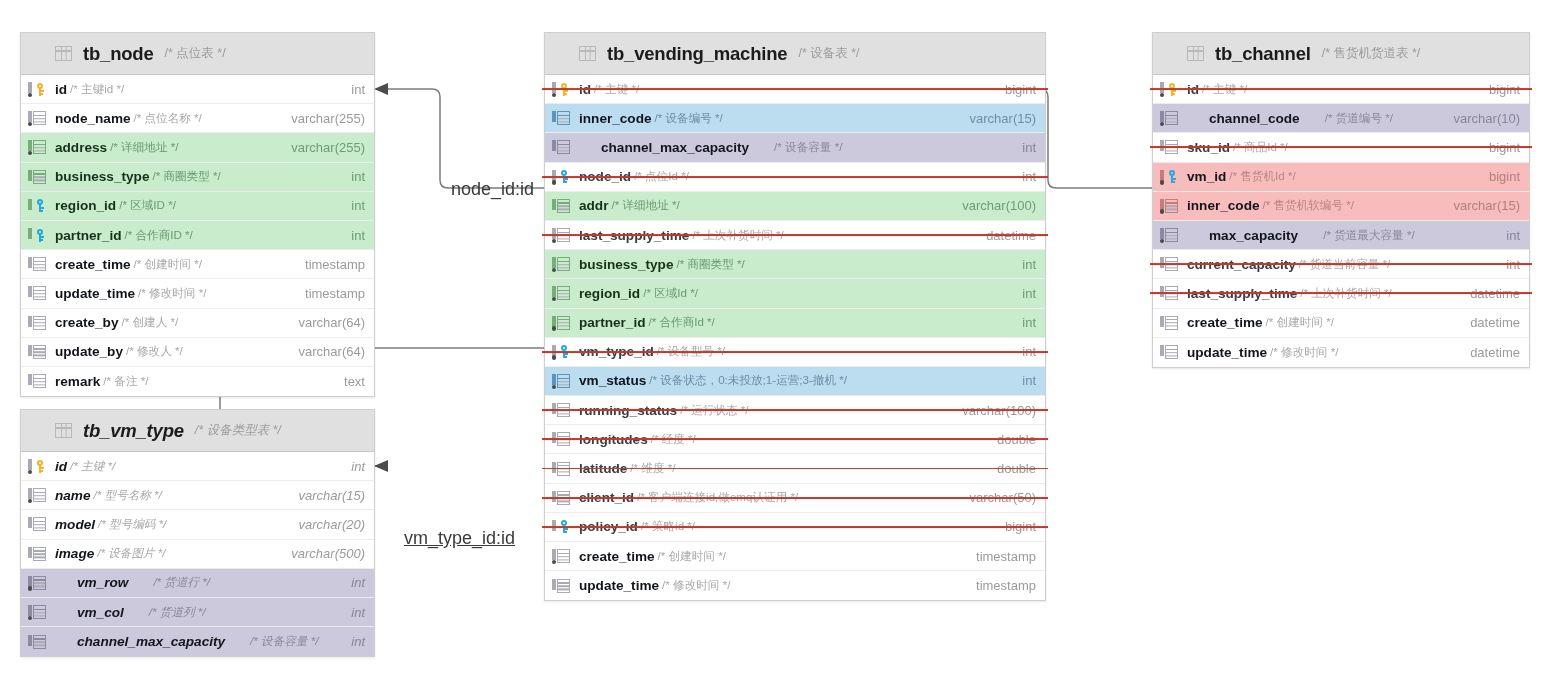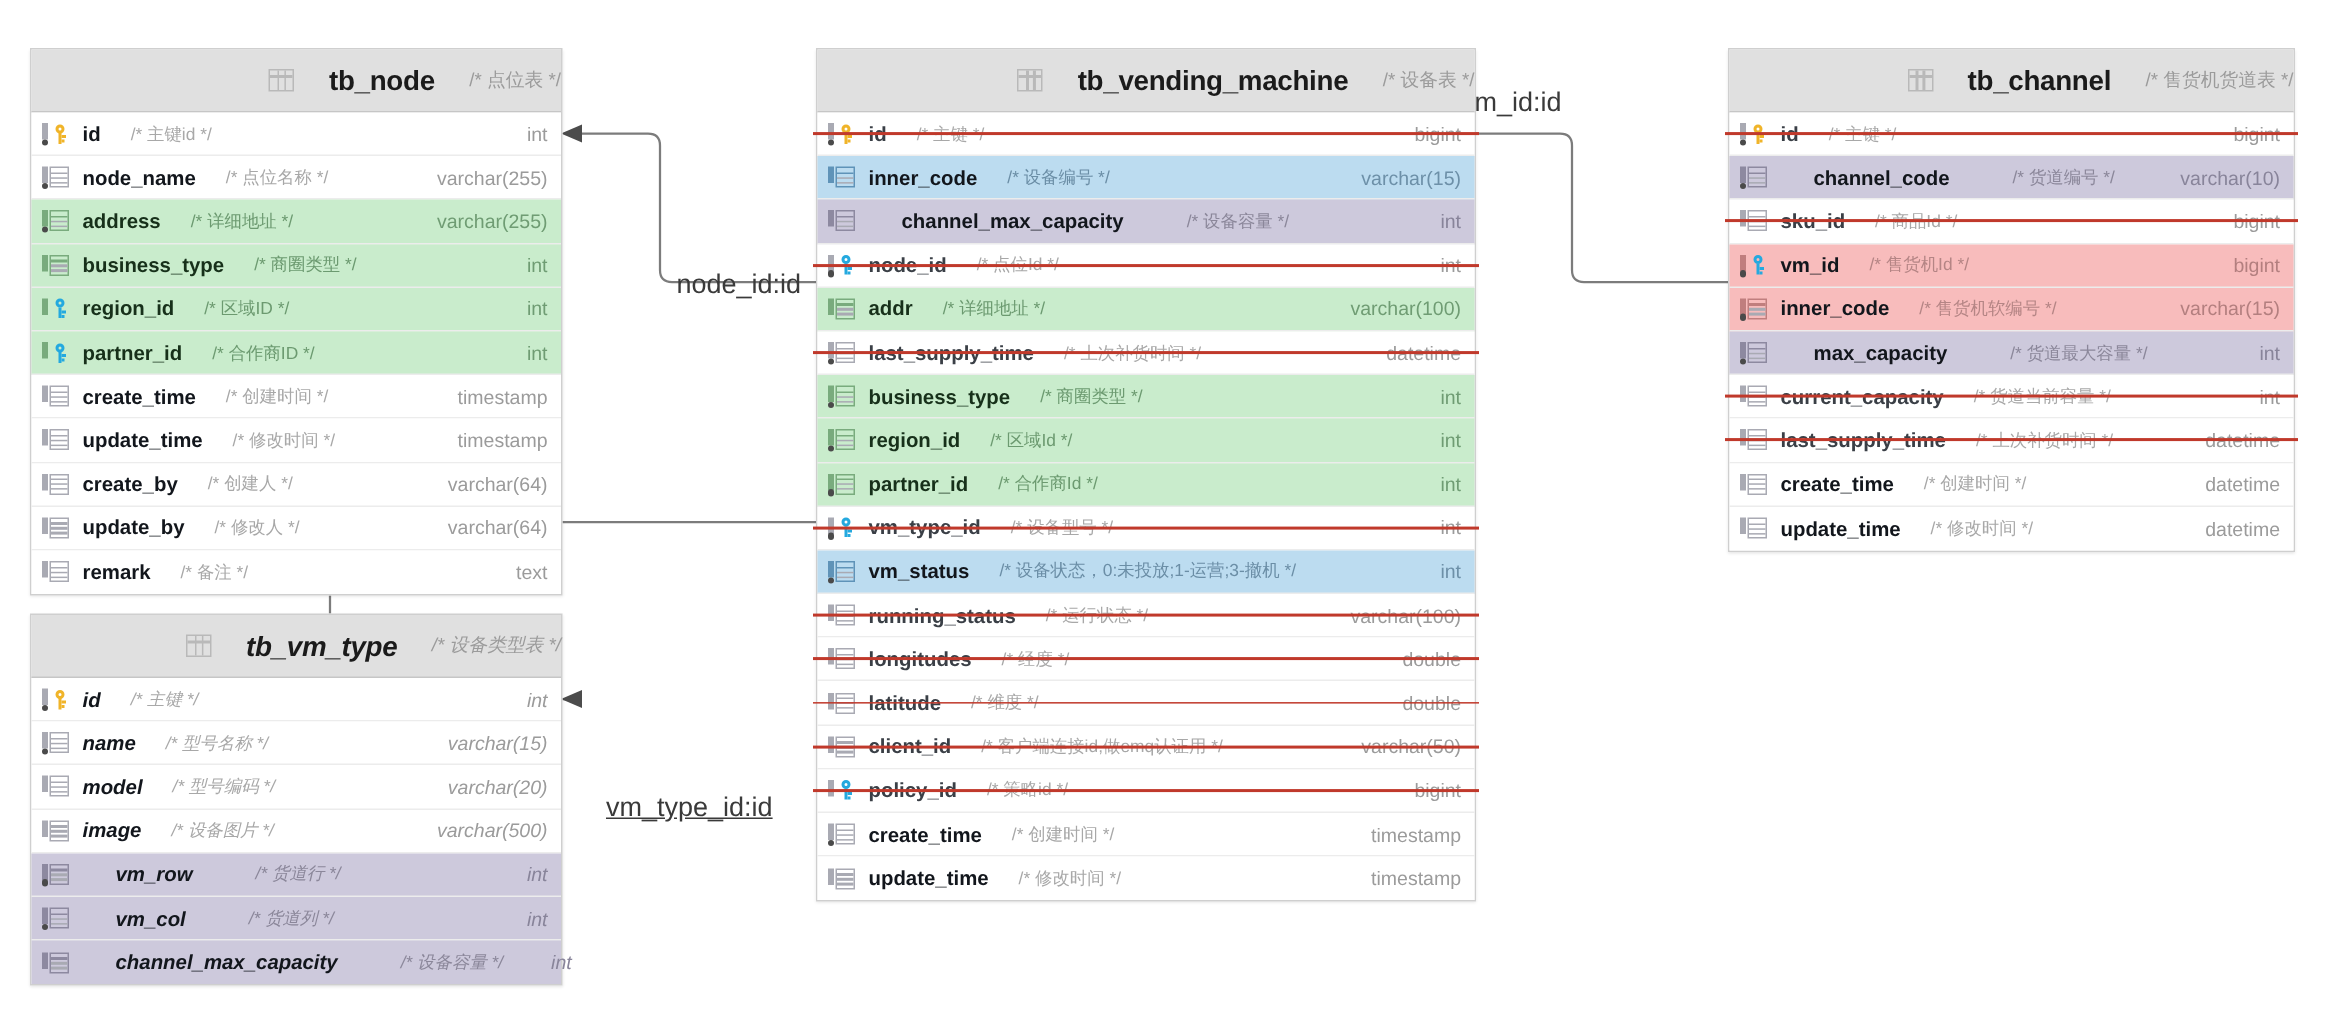--- a/index.html
+++ b/index.html
@@ -20,23 +20,24 @@
     border:1px solid #cfcfcf;
     background:#ffffff;
     box-shadow:0 1px 2px rgba(0,0,0,.10);
   }
   .entity-header{
     height:42px;
     background:#e0e0e0;
     border-bottom:1px solid #c6c6c6;
     display:flex;
     align-items:center;
-    justify-content:flex-end;
-    gap:23px;
+    justify-content:flex-start;
+    gap:11px;
     box-sizing:border-box;
+    padding-left:34px;
   }
   .tbl-icon{
     width:17px;height:15px;
     display:inline-block;
     position:relative;
     flex:0 0 auto;
   }
   .tbl-icon i{
     position:absolute;inset:0;
     border:1.6px solid #b9b9b9;
@@ -120,21 +121,21 @@
   .t-blue .col-icon .grid{background:transparent;}
   .t-purple .col-icon .grid,.t-purple .col-icon .grid:before,.t-purple .col-icon .bar{border-color:#8d89a0;background-color:#8d89a0;}
   .t-purple .col-icon .grid{background:transparent;}
   .t-red .col-icon .grid,.t-red .col-icon .grid:before,.t-red .col-icon .bar{border-color:#c07e7e;background-color:#c07e7e;}
   .t-red .col-icon .grid{background:transparent;}
 
   .col-name{
     font-size:13.6px;font-weight:bold;color:#12161c;white-space:nowrap;
   }
   .col-comment{
-    font-size:11.6px;color:#a8a8a8;white-space:nowrap;margin-left:20px;
+    font-size:11.6px;color:#a8a8a8;white-space:nowrap;margin-left:3px;
   }
   .col-type{
     font-size:13px;color:#9b9b9b;white-space:nowrap;margin-left:auto;padding-left:10px;
   }
   .row.t-green .col-name{color:#17301a;}
   .row.t-green .col-comment{color:#6c9a70;}
   .row.t-green .col-type{color:#6f9c73;}
   .row.t-blue .col-comment{color:#6b8ea6;}
   .row.t-blue .col-type{color:#6d90a8;}
   .row.t-purple .col-comment{color:#8b879a;}
@@ -371,21 +372,21 @@
         <div class="row t-purple">
           <span class="col-icon">
             <span class="bar"></span>
             <span class="grid"></span>
           </span>
           <span class="col-name">channel_max_capacity</span>
           <span class="col-comment">/* 设备容量 */</span>
           <span class="col-type">int</span>
         </div>
       </div>
-      <div class="entity" style="left: 544px; top: 32px; width: 440px;">
+      <div class="entity" style="left: 544px; top: 32px; width: 502px;">
         <div class="entity-header">
           <span class="tbl-icon">
             <i></i>
           </span>
           <span class="entity-title">tb_vending_machine</span>
           <span class="entity-comment">/* 设备表 */</span>
         </div>
         <div class="row t-plain struck">
           <span class="col-icon pk">
             <span class="bar"></span>

